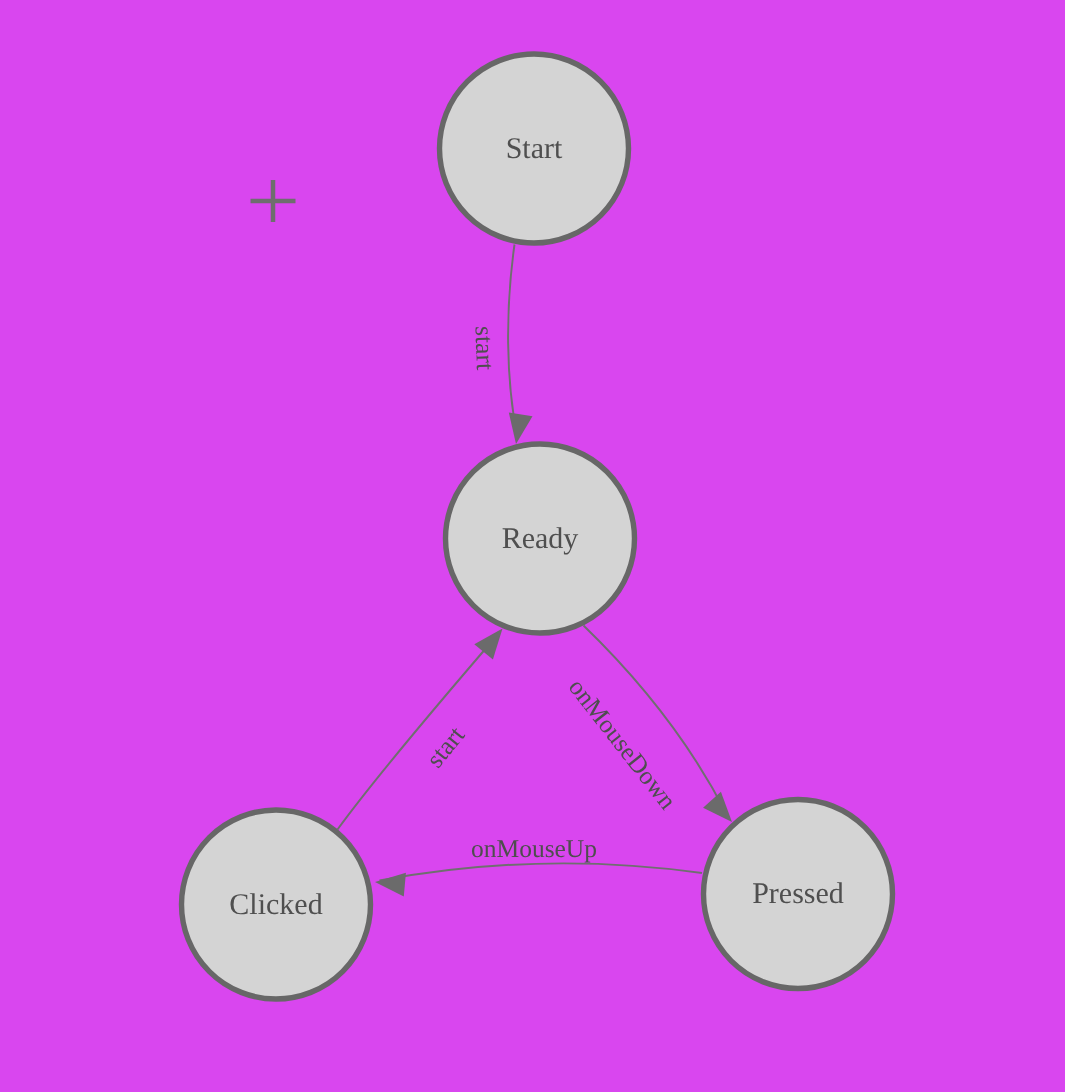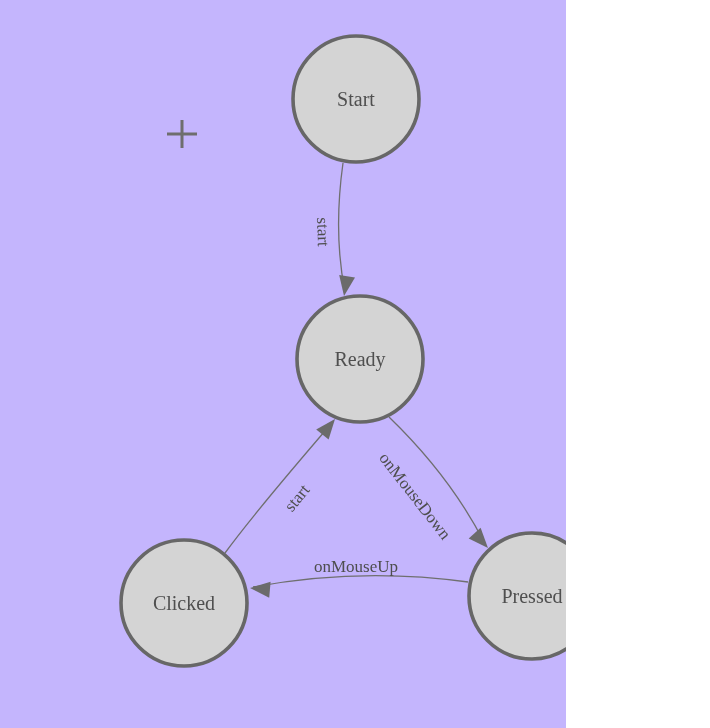--- a/index.html
+++ b/index.html
@@ -2,23 +2,23 @@
 <html><head>
 <meta charset="utf-8">
 <style>
   html, body {
     margin: 0;
     padding: 0;
     background: #ffffff;
   }
   .canvas {
     position: relative;
-    width: 566px;
+    width: 710px;
     height: 728px;
-    background: #c4b5fd;
+    background: #d946ef;
     overflow: hidden;
     font-family: "Liberation Serif", "DejaVu Serif", serif;
   }
   svg text {
     font-family: "Liberation Serif", "DejaVu Serif", serif;
   }
   .node-circle { cursor: pointer; }
   .edge-path { fill: none; cursor: pointer; }
 </style>
 </head>

